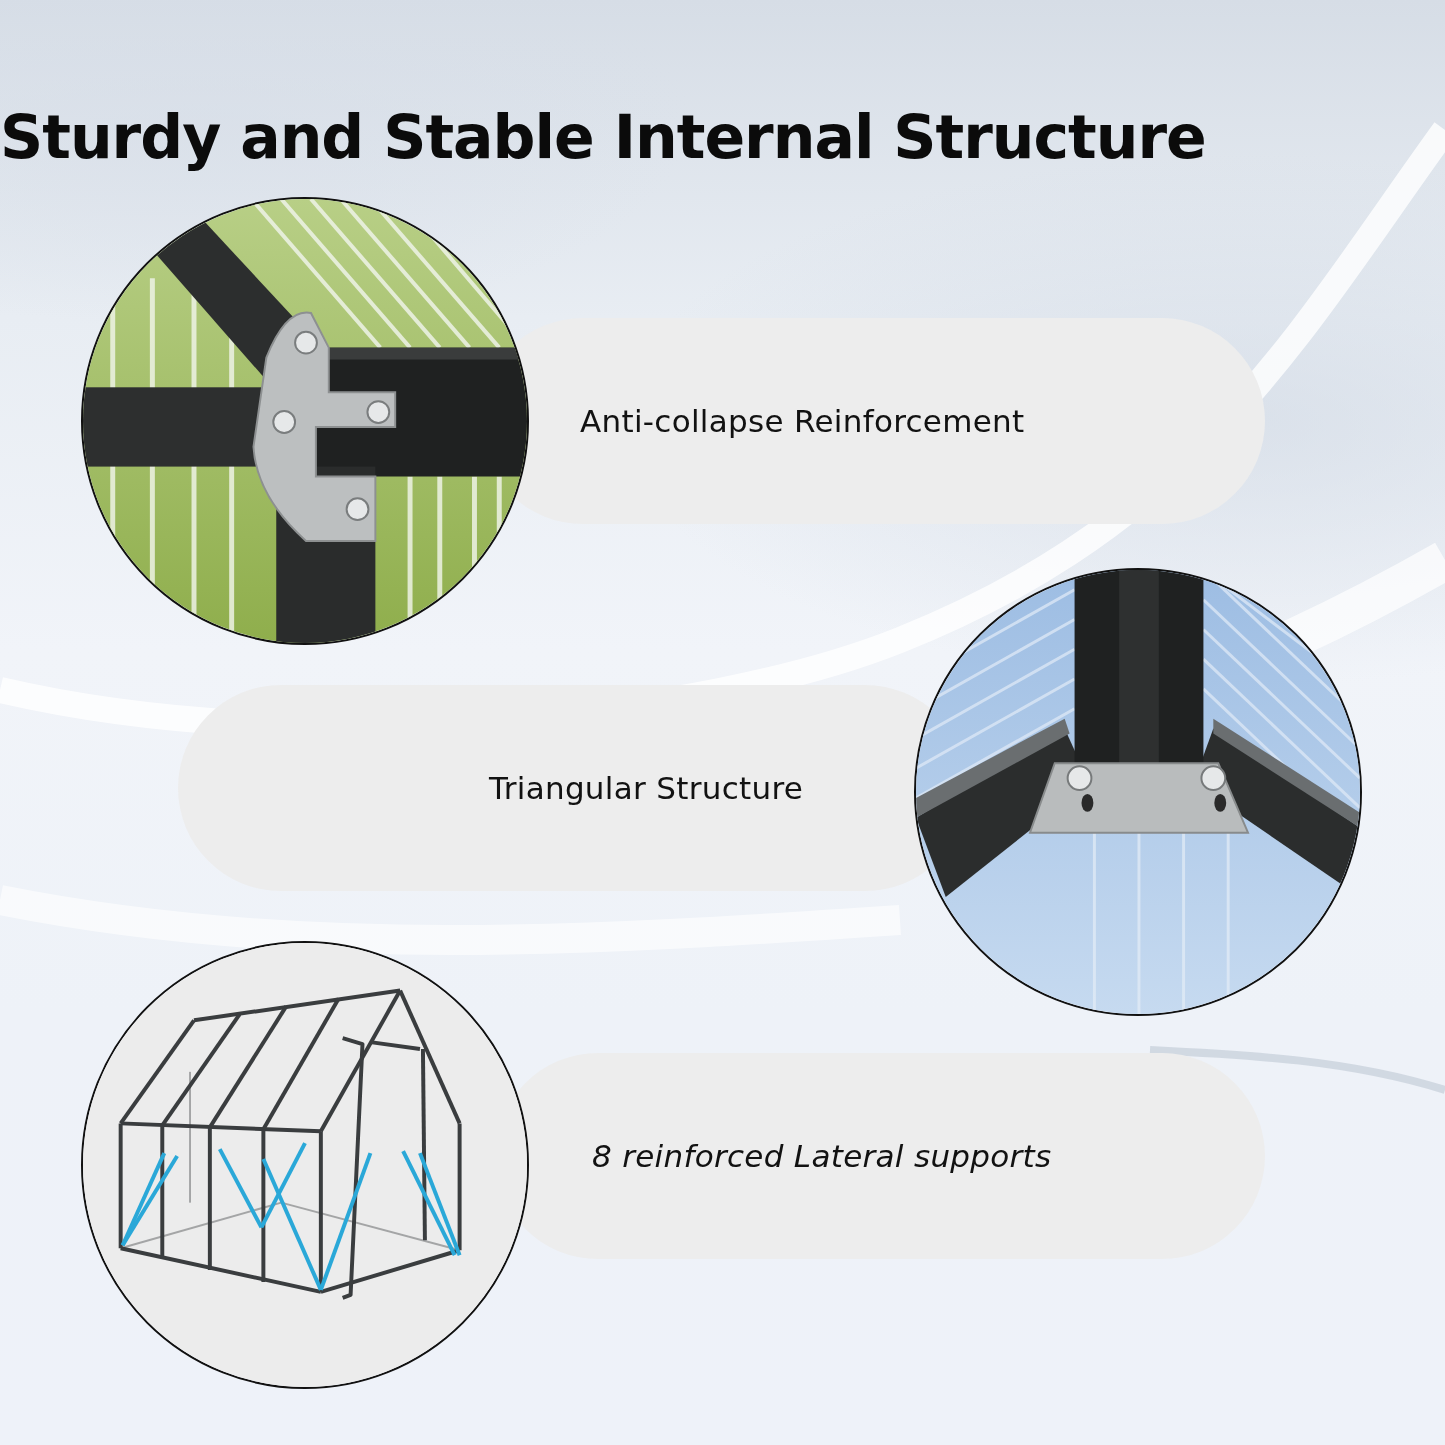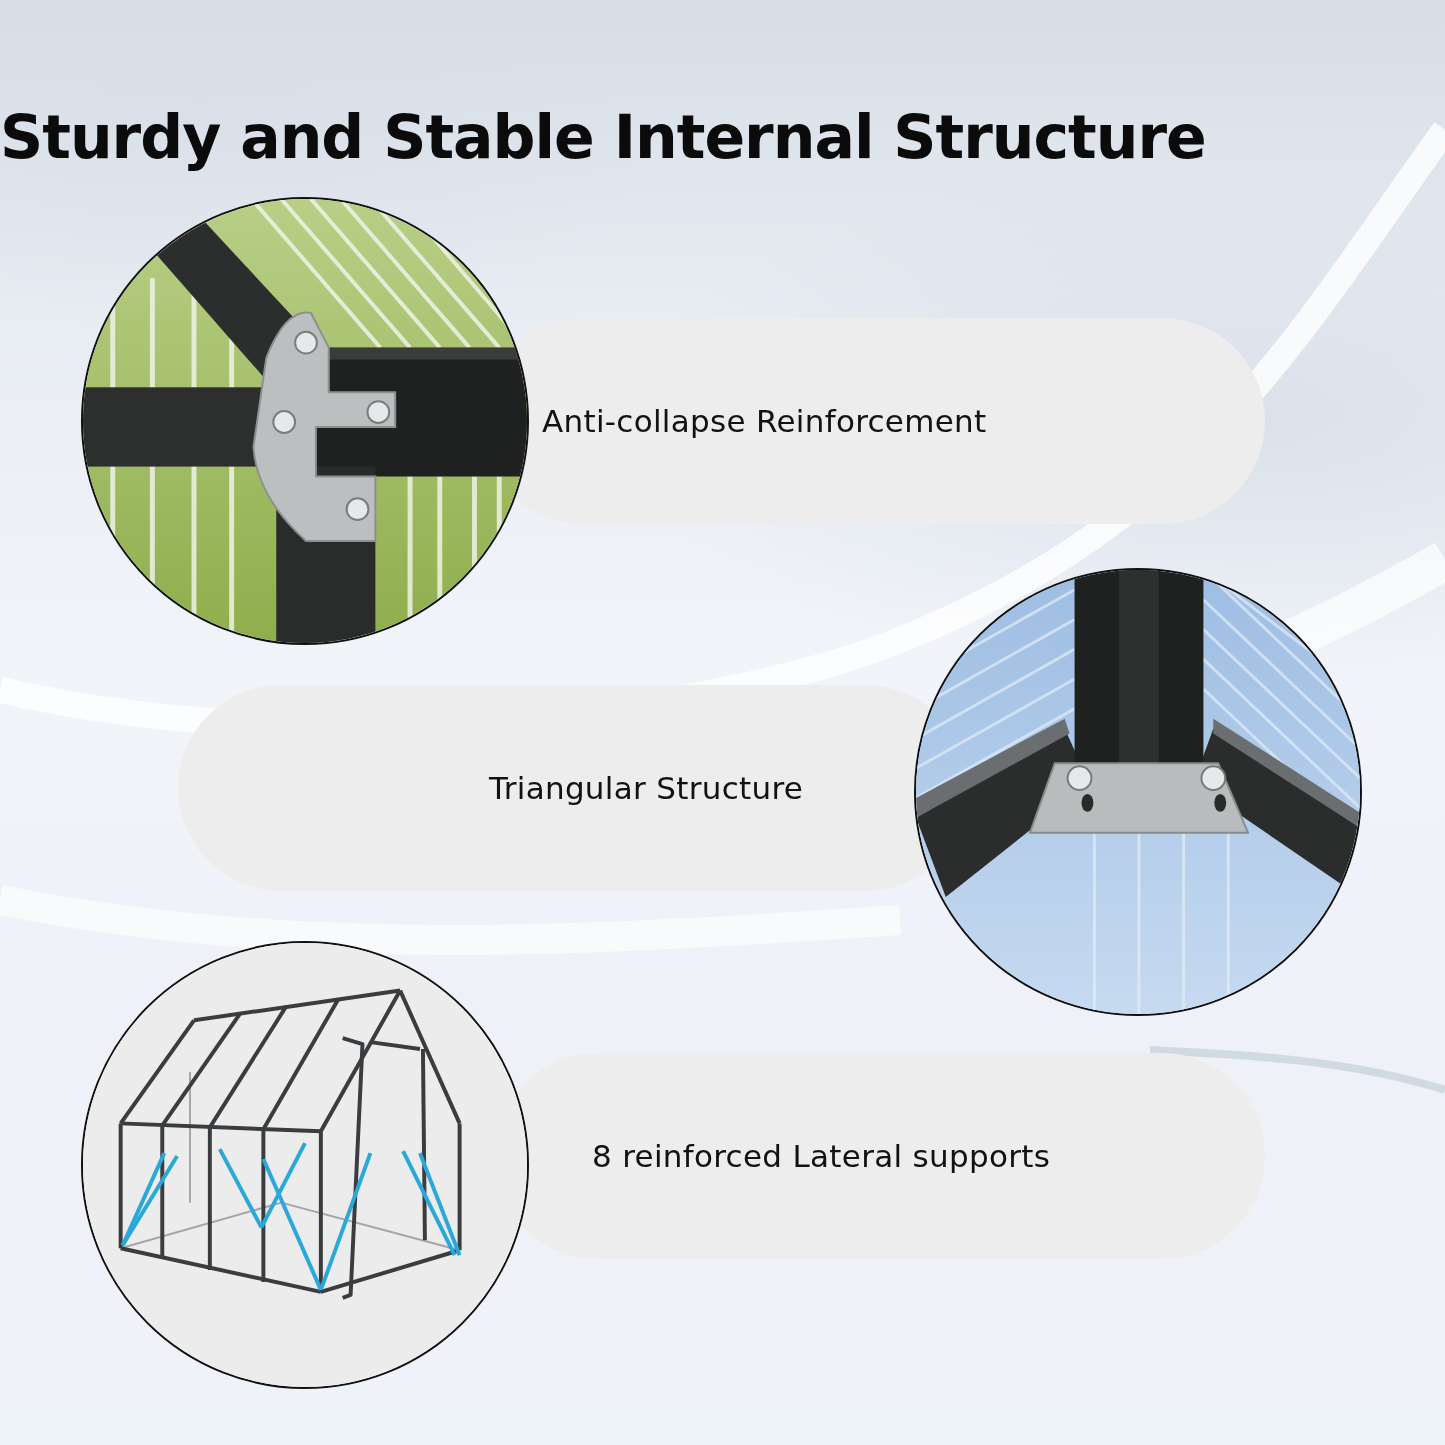--- a/index.html
+++ b/index.html
@@ -37,29 +37,29 @@
 <svg class="swoosh" width="1445" height="1445" viewBox="0 0 1445 1445" style="left:0;top:0;">
   <path d="M1445 130 C 1300 330, 1200 520, 900 640 C 700 720, 300 760, 0 690" fill="none" stroke="rgba(255,255,255,0.8)" stroke-width="26"></path>
   <path d="M1445 560 C 1340 620, 1250 660, 1150 700" fill="none" stroke="rgba(255,255,255,0.7)" stroke-width="40"></path>
   <path d="M1150 1050 C 1250 1055, 1350 1060, 1445 1090" fill="none" stroke="rgba(190,200,212,0.6)" stroke-width="8"></path>
   <path d="M0 900 C 300 960, 600 940, 900 920" fill="none" stroke="rgba(255,255,255,0.6)" stroke-width="30"></path>
 </svg>
 
 <h1 class="title">Sturdy and Stable Internal Structure</h1>
 
 <div class="pill" style="left:480px; top:318px; width:785px;">
-  <span class="pill-label" style="margin-left:62px;">Anti-collapse Reinforcement</span>
+  <span class="pill-label" style="margin-left:100px;">Anti-collapse Reinforcement</span>
 </div>
 
 <div class="pill" style="left:178px; top:685px; width:790px;">
   <span class="pill-label" style="margin-left:311px;text-align:right;">Triangular Structure</span>
 </div>
 
 <div class="pill" style="left:495px; top:1053px; width:770px;">
-  <span class="pill-label" style="margin-left:97px;">8 reinforced Lateral supports</span>
+  <span class="pill-label" style="margin-left:97px;font-style:italic;">8 reinforced Lateral supports</span>
 </div>
 
 <div class="circle" style="left:81px; top:197px;">
   <svg viewBox="0 0 448 448">
     <defs>
       <linearGradient id="g1" x1="0" y1="0" x2="0" y2="1">
         <stop offset="0" stop-color="#b8cf86"></stop>
         <stop offset="1" stop-color="#8fae4c"></stop>
       </linearGradient>
     </defs>

